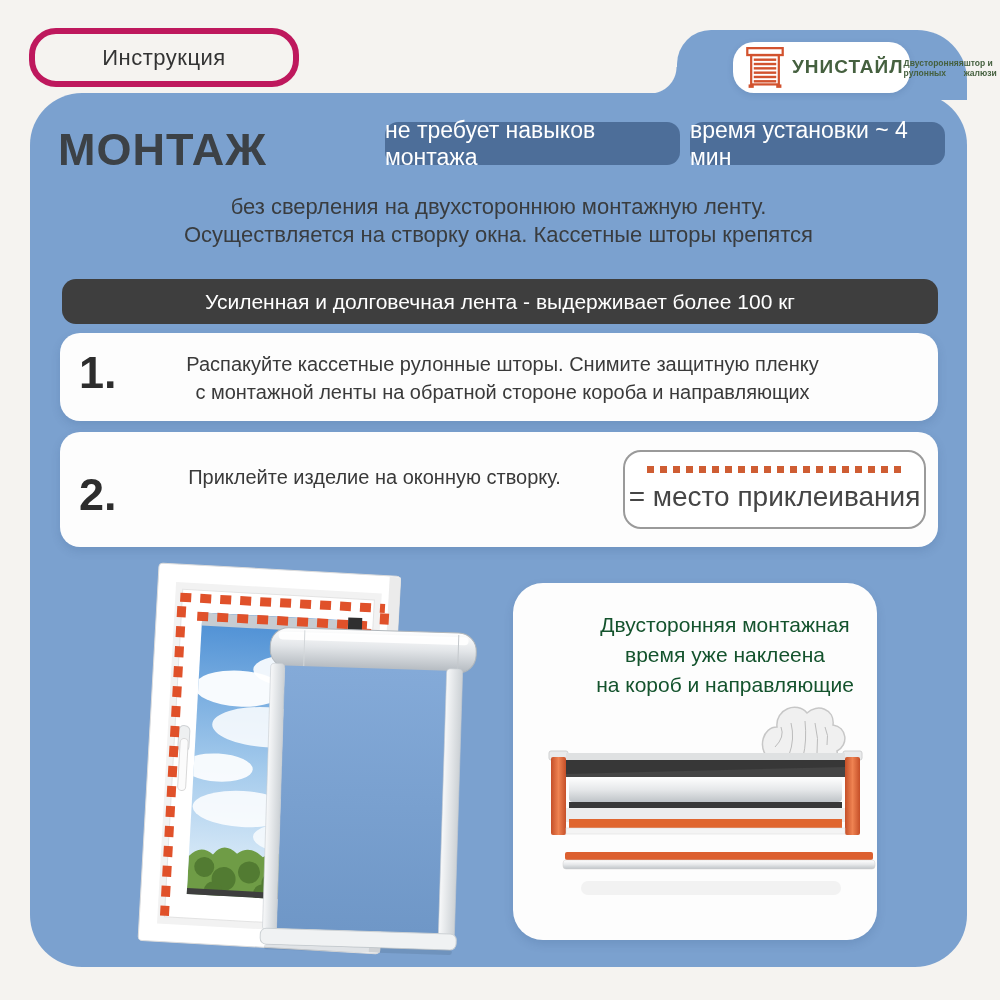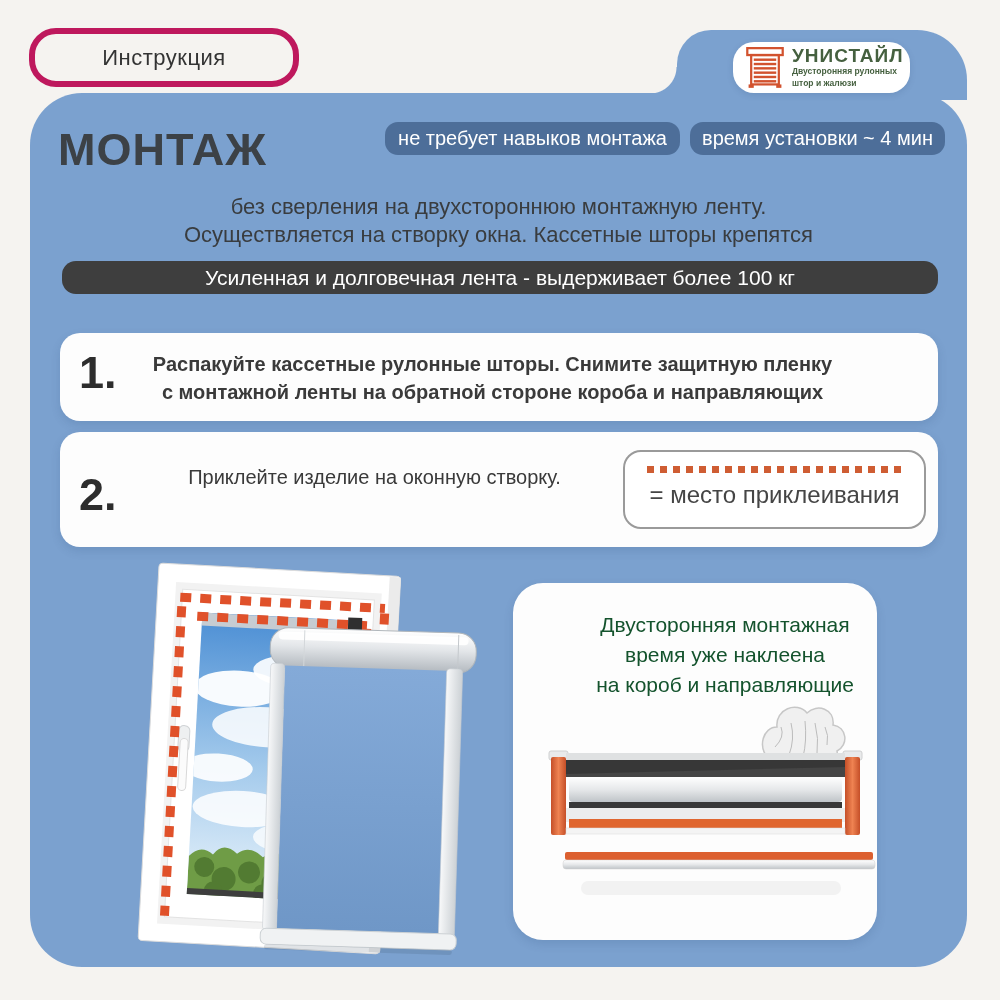--- a/index.html
+++ b/index.html
@@ -12,51 +12,51 @@
         letter-spacing:.5px;background:transparent;}
 
   .panel{left:30px;top:93px;width:937px;height:874px;background:#7ba1cf;border-radius:52px;}
   .panel-tab{left:677px;top:30px;width:290px;height:70px;background:#7ba1cf;border-radius:34px 50px 0 0;}
   .tab-fillet{left:650px;top:67px;width:27px;height:27px;
         background:radial-gradient(circle 27px at 0 0, rgba(0,0,0,0) 26px, #7ba1cf 27px);}
 
   .logo-card{left:733px;top:42px;width:177px;height:51px;background:#fff;border-radius:21px;
         display:flex;align-items:center;padding-left:13px;box-sizing:border-box;gap:8px;
         box-shadow:0 2px 6px rgba(40,70,110,.15);}
-  .logo-text{display:flex;flex-direction:column;line-height:1;}
+  .logo-text{display:flex;flex-direction:row;line-height:1;}
   .logo-name{font-size:19px;font-weight:800;color:#45603f;letter-spacing:1px;}
   .logo-tag{font-size:8.5px;font-weight:700;color:#45603f;margin-top:2px;line-height:1.15;}
 
   .title{left:58px;top:124px;font-size:45px;font-weight:700;color:#3c4146;letter-spacing:1px;}
 
-  .badge{height:33px;background:#4d6e99;border-radius:13px;color:#fff;font-size:20px;
+  .badge{height:43px;background:#4d6e99;border-radius:13px;color:#fff;font-size:23px;
         display:flex;align-items:center;justify-content:center;}
   .badge1{left:385px;top:122px;width:295px;}
   .badge2{left:690px;top:122px;width:255px;}
 
   .intro{left:30px;top:193px;width:937px;text-align:center;font-size:22px;line-height:28px;color:#393c3f;}
 
-  .banner{left:62px;top:261px;width:876px;height:33px;background:#3e3e3e;border-radius:14px;
+  .banner{left:62px;top:279px;width:876px;height:45px;background:#3e3e3e;border-radius:14px;
         color:#fff;font-size:21px;display:flex;align-items:center;justify-content:center;}
 
   .card{background:#fdfdfd;border-radius:20px;box-shadow:0 4px 10px rgba(46,76,120,.16);}
   .card1{left:60px;top:333px;width:878px;height:88px;}
   .card2{left:60px;top:432px;width:878px;height:115px;}
   .step-num{font-size:45px;font-weight:700;color:#2d2d2d;line-height:1;}
   .num1{left:79px;top:350px;}
   .num2{left:79px;top:472px;}
   .step-text{font-size:20px;line-height:28px;color:#3a3a3a;text-align:center;}
-  .text1{left:120px;top:350px;width:745px;font-weight:bold;}
+  .text1{left:130px;top:350px;width:745px;}
   .text2{left:122px;top:463px;width:505px;line-height:29px;}
 
   .scheme-box{left:623px;top:450px;width:303px;height:79px;background:#fff;border:2.5px solid #9a9a9a;
         border-radius:18px;box-sizing:border-box;}
   .dash-line{width:256px;height:7px;margin:14px auto 0;
         background:repeating-linear-gradient(90deg,#cf5d33 0 7px,rgba(0,0,0,0) 7px 13px);}
-  .legend{margin-top:8px;text-align:center;font-size:24px;color:#454545;}
+  .legend{margin-top:8px;text-align:center;font-size:28px;color:#454545;}
 
   .note-card{left:513px;top:583px;width:364px;height:357px;border-radius:30px;}
   .note-text{left:513px;top:610px;width:424px;text-align:center;font-size:21px;line-height:30px;color:#14532d;}
 
   svg{display:block;}
 </style>
 </head>
 <body>
 
 <div class="canvas">

